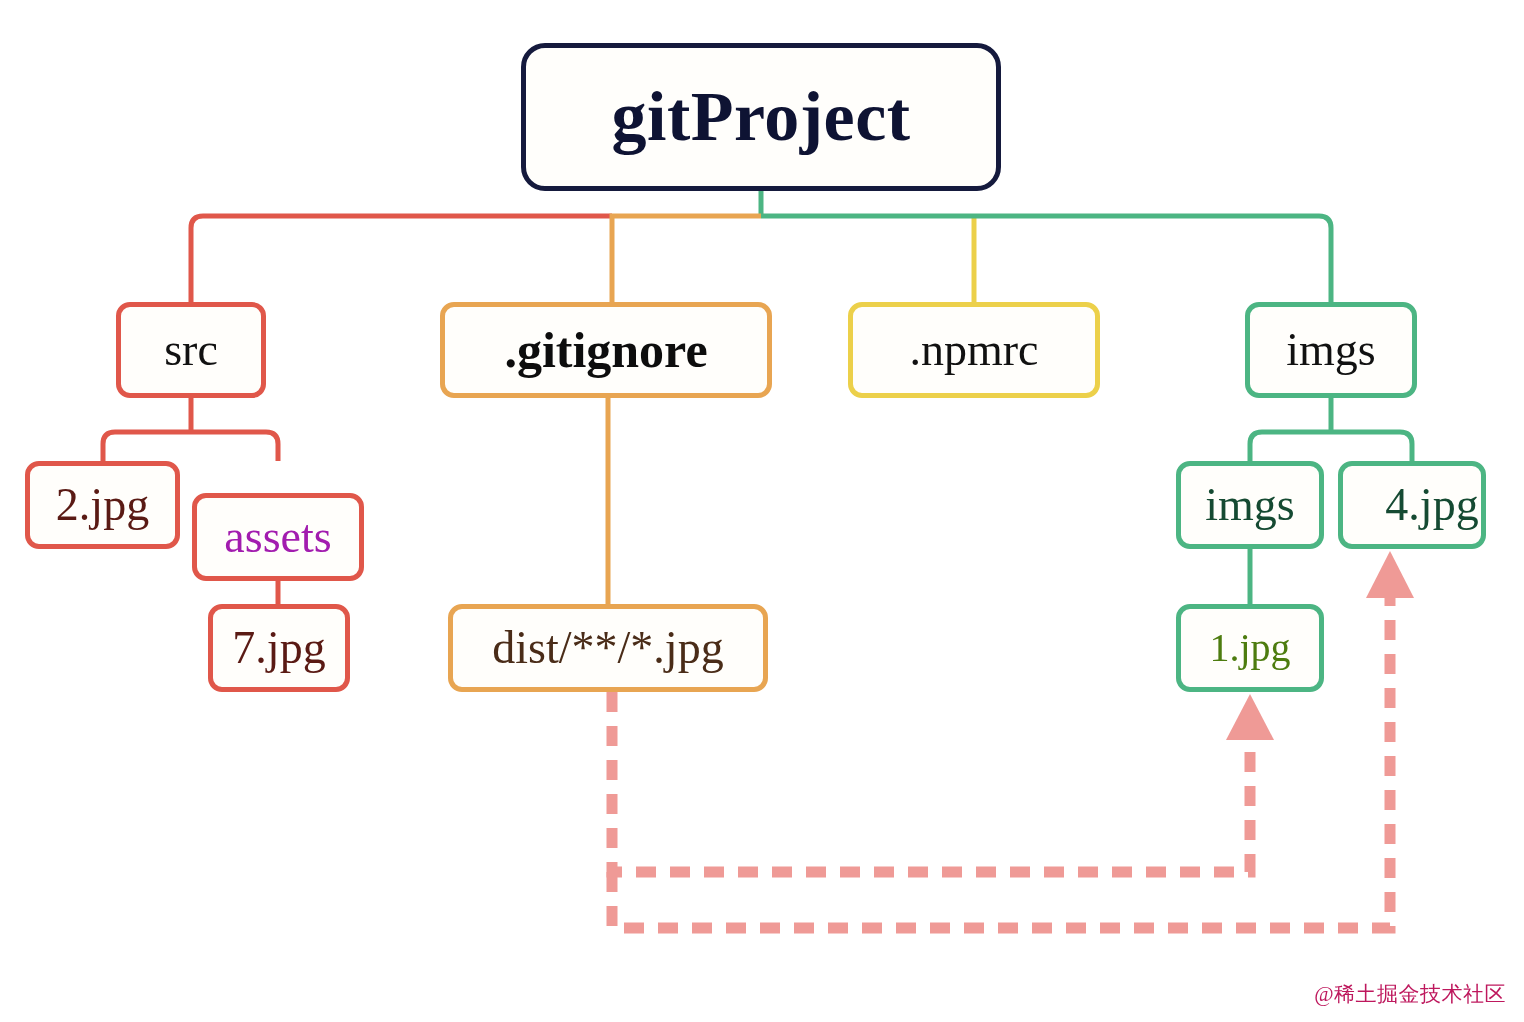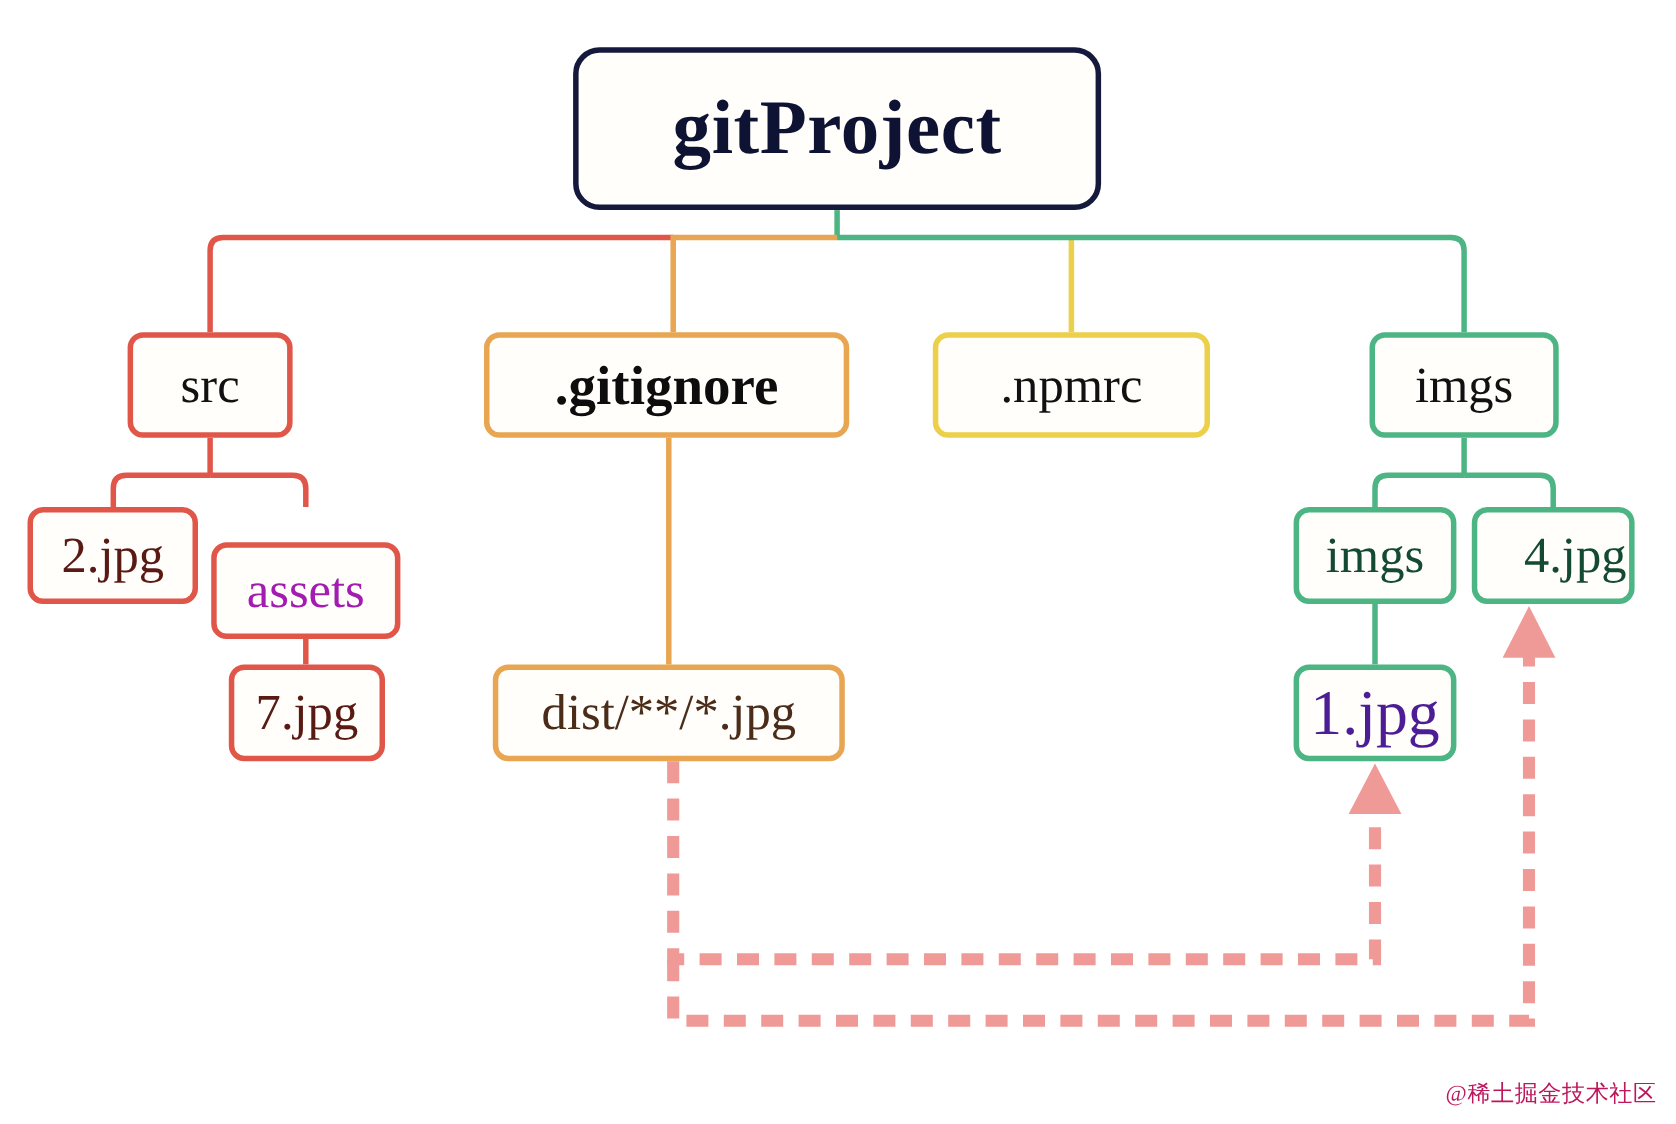--- a/index.html
+++ b/index.html
@@ -105,21 +105,21 @@
 
   
   .n-3jpg {
     left: 208px; top: 604px; width: 142px; height: 88px;
     border-width: 5px; border-color: #e0574a;
     font-size: 46px; color: #5a1a14;
   }
   .n-1jpg {
     left: 1176px; top: 604px; width: 148px; height: 88px;
     border-width: 5px; border-color: #4cb583;
-    font-size: 58px; color: #4c1d95;
+    font-size: 40px; color: #4d7c0f;
   }
 
   .watermark {
     position: absolute;
     right: 18px;
     bottom: 14px;
     font-size: 21px;
     color: #be185d;
     font-family: Liberation Serif, serif;
     letter-spacing: 0.5px;

